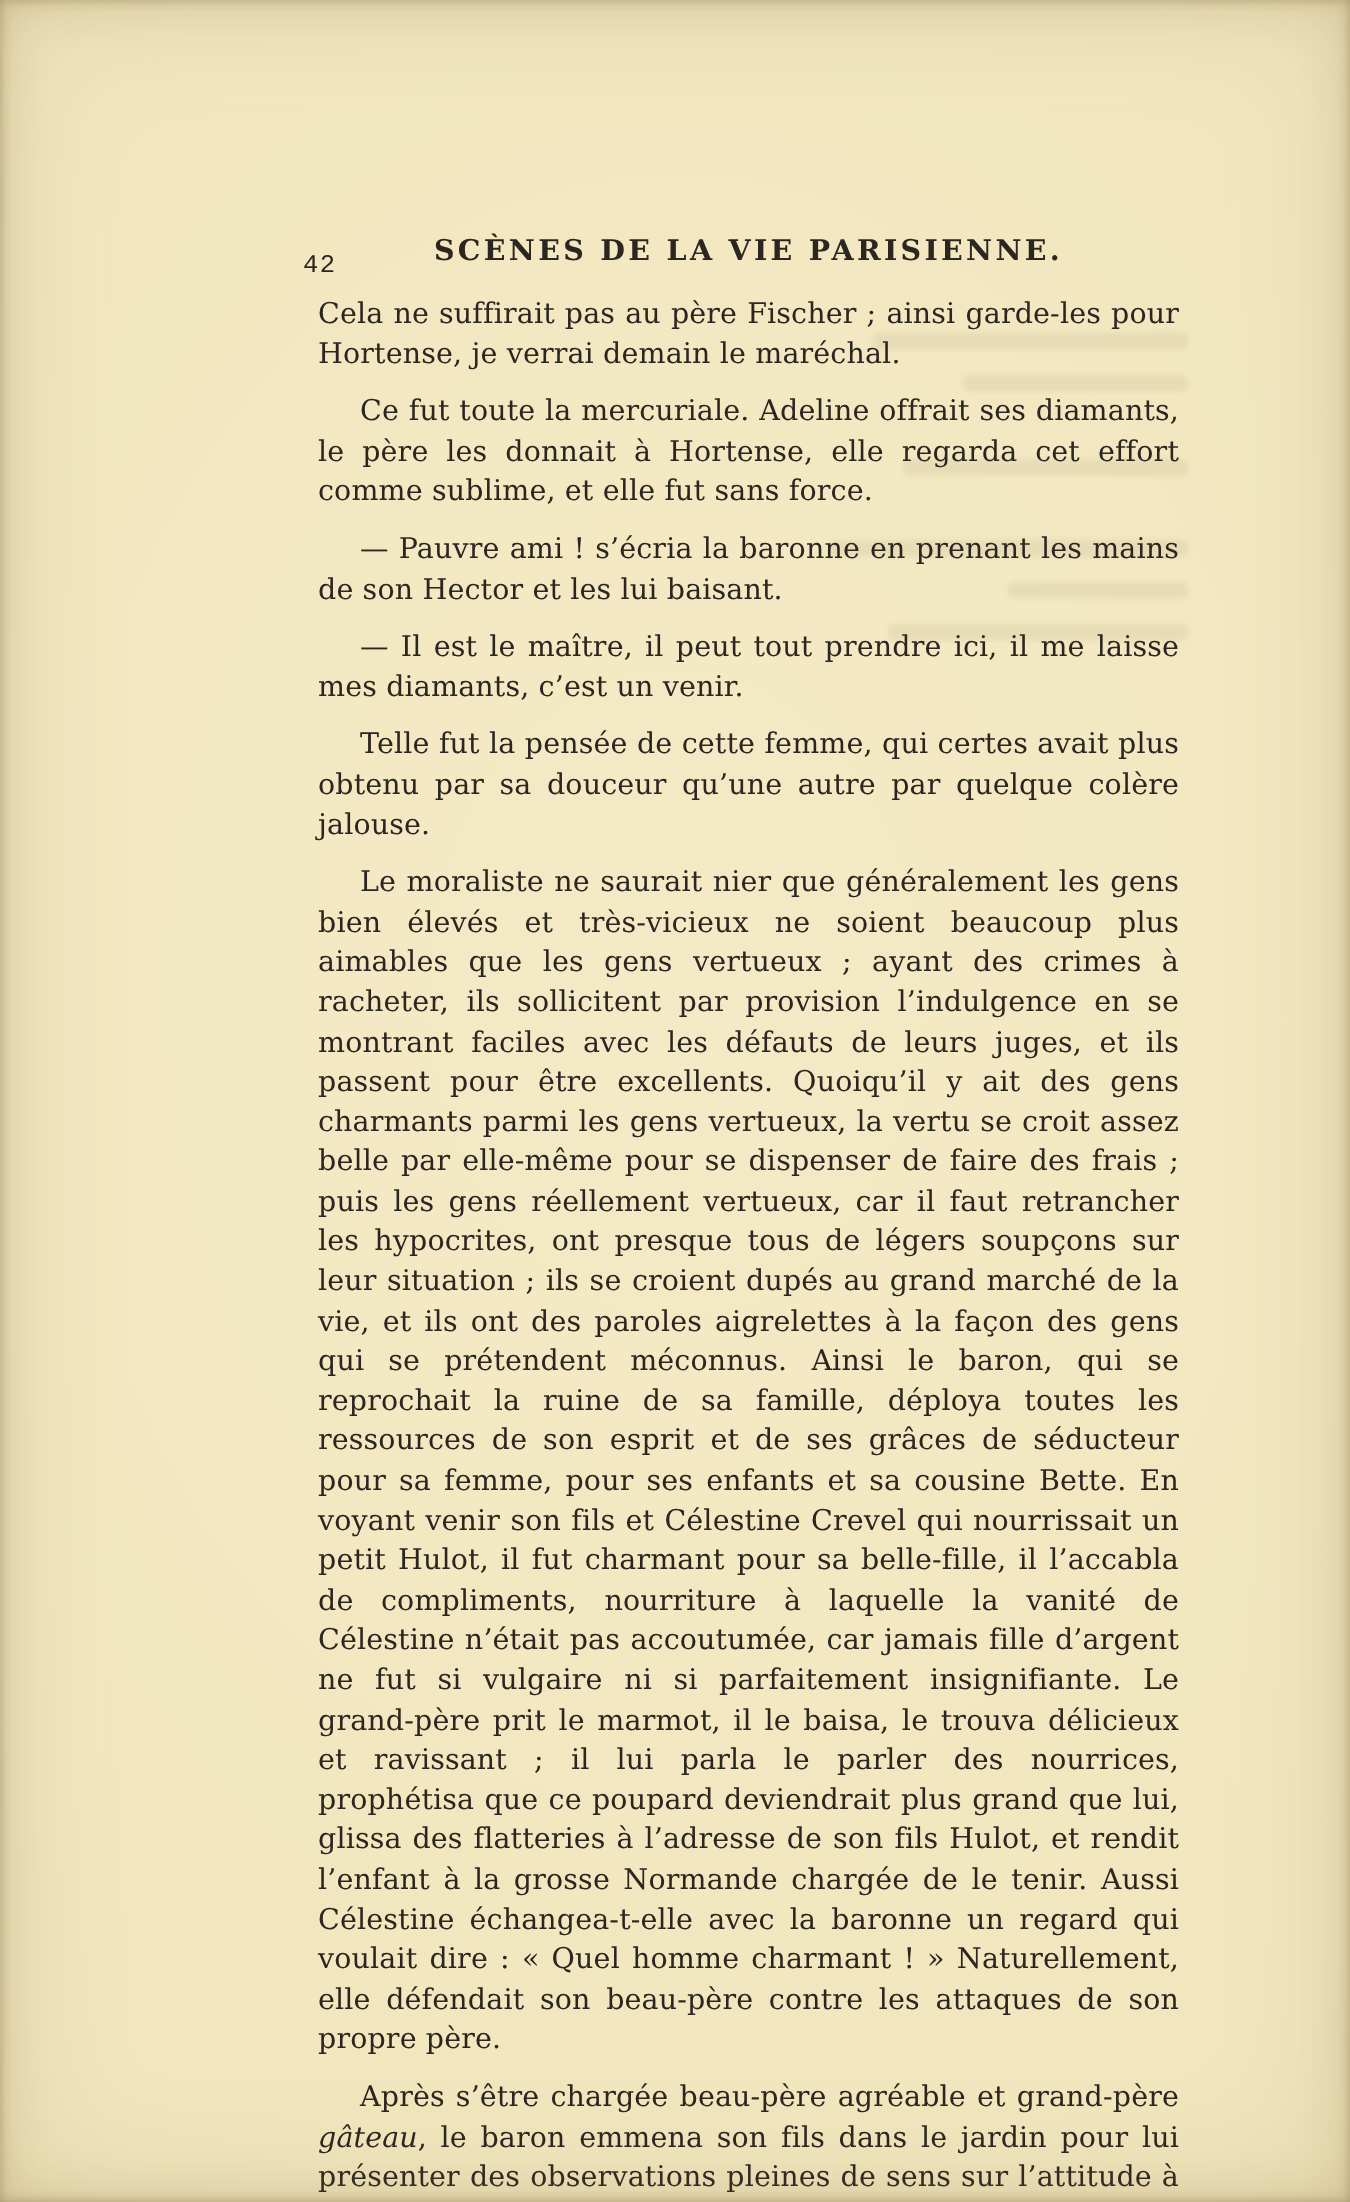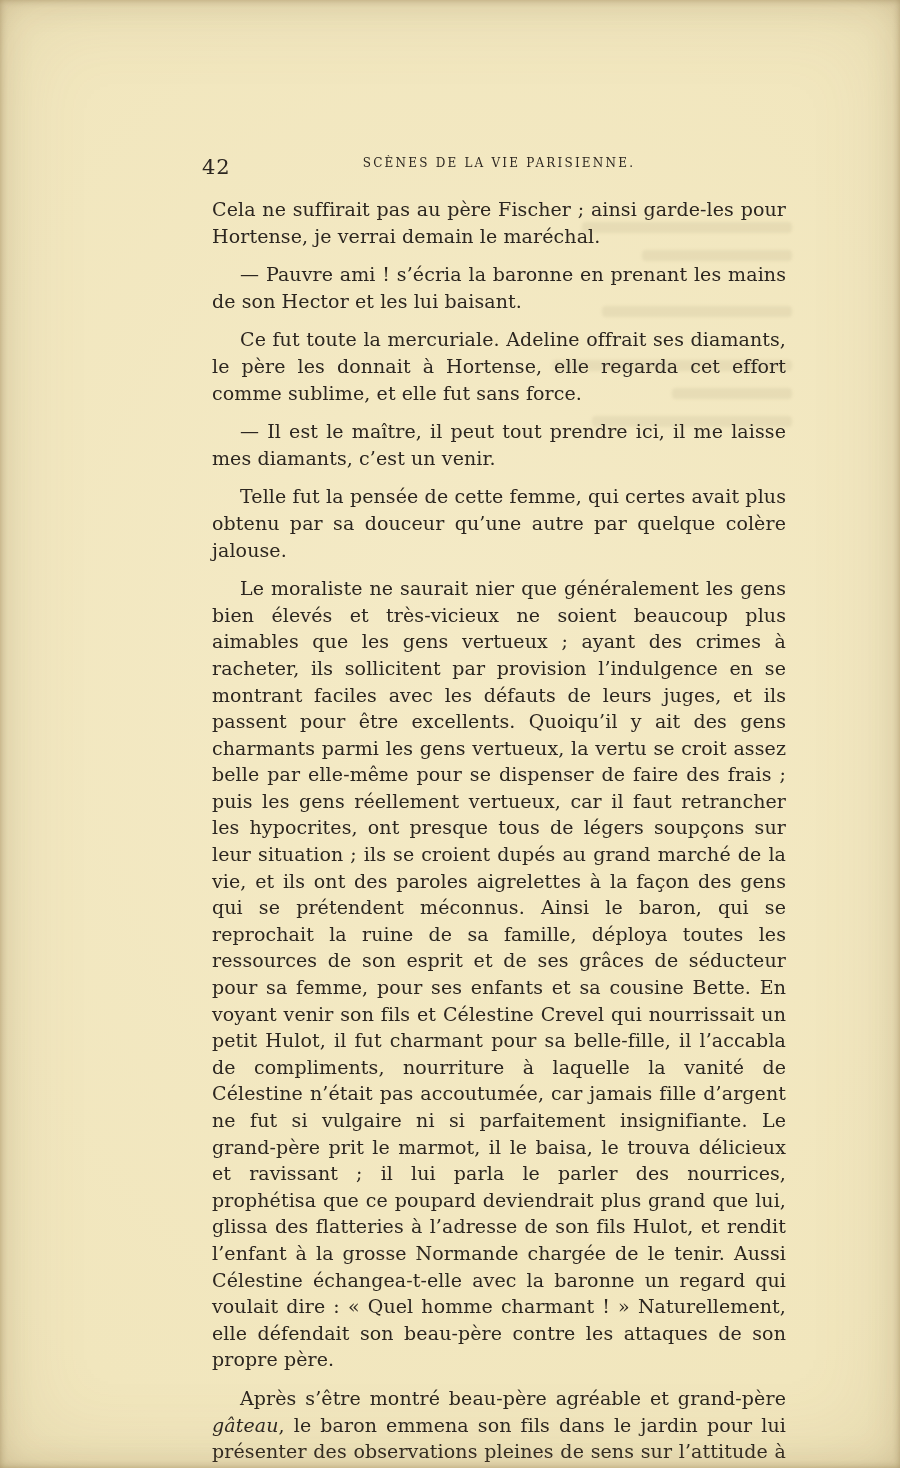--- a/index.html
+++ b/index.html
@@ -47,29 +47,30 @@
     z-index: 1;
   }
   .header {
     position: relative;
     height: 30px;
     margin-bottom: 14px;
   }
   .pagenum {
     position: absolute;
     left: 2px;
-    top: 3px;
-    font-size: 21px;
+    top: 16px;
+    font-size: 17px;
     letter-spacing: 1px;
+    font-family: Liberation Mono, monospace;
   }
   .running-head {
     display: block;
     text-align: center;
-    font-size: 12px;
-    font-weight: normal;
+    font-size: 19px;
+    font-weight: bold;
     letter-spacing: 2.2px;
     padding-top: 4px;
     white-space: nowrap;
   }
   .text-block {
     width: 598px;
   }
   .para {
     margin: 12px;
     font-size: 19px;
@@ -94,22 +95,22 @@
     <div class="ghost-line" style="top:416px; right:108px; width:200px;"></div>
   </div>
 
   <div class="content">
     <div class="header">
       <span class="pagenum">42</span>
       <span class="running-head">SCÈNES DE LA VIE PARISIENNE.</span>
     </div>
     <div class="text-block">
         <p class="para"><span class="">Cela ne suffirait pas au père Fischer&nbsp;; ainsi garde-les pour Hortense, je verrai demain le maréchal.</span></p>
+        <p class="para indent"><span class="">Ce fut toute la mercuriale. Adeline offrait ses diamants, le père les donnait à Hortense, elle regarda cet effort comme sublime, et elle fut sans force.</span></p>
         <p class="para indent"><span class="">— Pauvre ami&nbsp;! s’écria la baronne en prenant les mains de son Hector et les lui baisant.</span></p>
-        <p class="para indent"><span class="">Ce fut toute la mercuriale. Adeline offrait ses diamants, le père les donnait à Hortense, elle regarda cet effort comme sublime, et elle fut sans force.</span></p>
         <p class="para indent"><span class="">— Il est le maître, il peut tout prendre ici, il me laisse mes diamants, c’est un venir.</span></p>
         <p class="para indent"><span class="">Telle fut la pensée de cette femme, qui certes avait plus obtenu par sa douceur qu’une autre par quelque colère jalouse.</span></p>
         <p class="para indent"><span class="">Le moraliste ne saurait nier que généralement les gens bien élevés et très-vicieux ne soient beaucoup plus aimables que les gens vertueux&nbsp;; ayant des crimes à racheter, ils sollicitent par provision l’indulgence en se montrant faciles avec les défauts de leurs juges, et ils passent pour être excellents. Quoiqu’il y ait des gens charmants parmi les gens vertueux, la vertu se croit assez belle par elle-même pour se dispenser de faire des frais&nbsp;; puis les gens réellement vertueux, car il faut retrancher les hypocrites, ont presque tous de légers soupçons sur leur situation&nbsp;; ils se croient dupés au grand marché de la vie, et ils ont des paroles aigrelettes à la façon des gens qui se prétendent méconnus. Ainsi le baron, qui se reprochait la ruine de sa famille, déploya toutes les ressources de son esprit et de ses grâces de séducteur pour sa femme, pour ses enfants et sa cousine Bette. En voyant venir son fils et Célestine Crevel qui nourrissait un petit Hulot, il fut charmant pour sa belle-fille, il l’accabla de compliments, nourriture à laquelle la vanité de Célestine n’était pas accoutumée, car jamais fille d’argent ne fut si vulgaire ni si parfaitement insignifiante. Le grand-père prit le marmot, il le baisa, le trouva délicieux et ravissant&nbsp;; il lui parla le parler des nourrices, prophétisa que ce poupard deviendrait plus grand que lui, glissa des flatteries à l’adresse de son fils Hulot, et rendit l’enfant à la grosse Normande chargée de le tenir. Aussi Célestine échangea-t-elle avec la baronne un regard qui voulait dire&nbsp;: «&nbsp;Quel homme charmant&nbsp;!&nbsp;» Naturellement, elle défendait son beau-père contre les attaques de son propre père.</span></p>
-        <p class="para indent"><span class="">Après s’être montré beau-père agréable et grand-père </span><span class="italic">gâteau</span><span class="">, le baron emmena son fils dans le jardin pour lui présenter des observations pleines de sens sur l’attitude à prendre à la Chambre sur</span></p>
+        <p class="para indent"><span class="">Après s’être chargée beau-père agréable et grand-père </span><span class="italic">gâteau</span><span class="">, le baron emmena son fils dans le jardin pour lui présenter des observations pleines de sens sur l’attitude à prendre à la Chambre sur</span></p>
       </div>
   </div>
 
 </div>
 
 </body></html>

